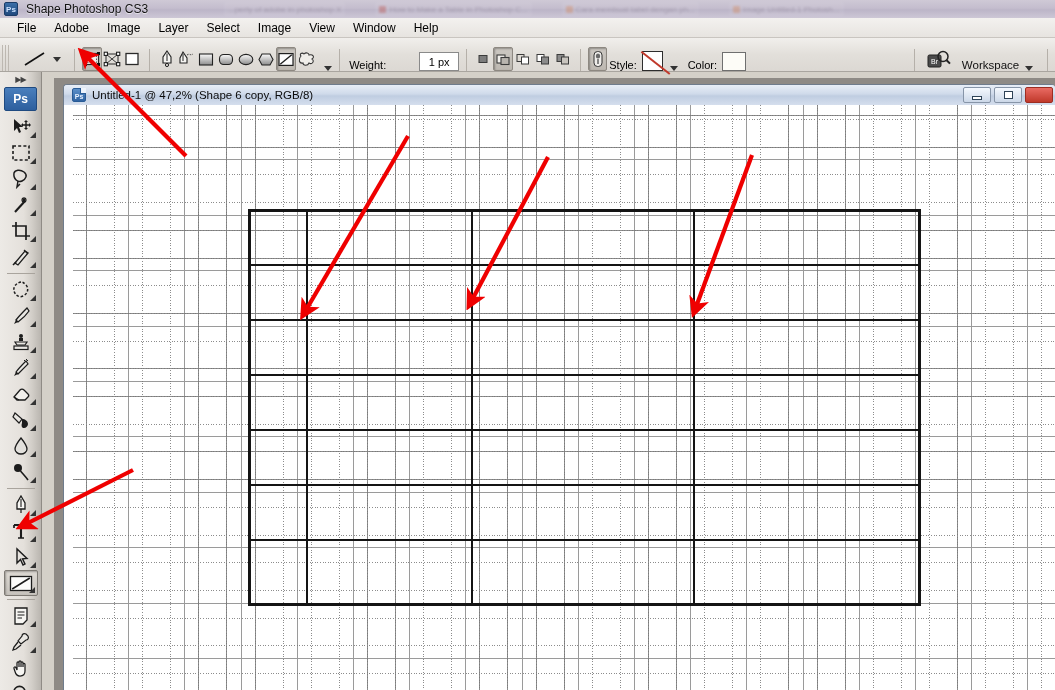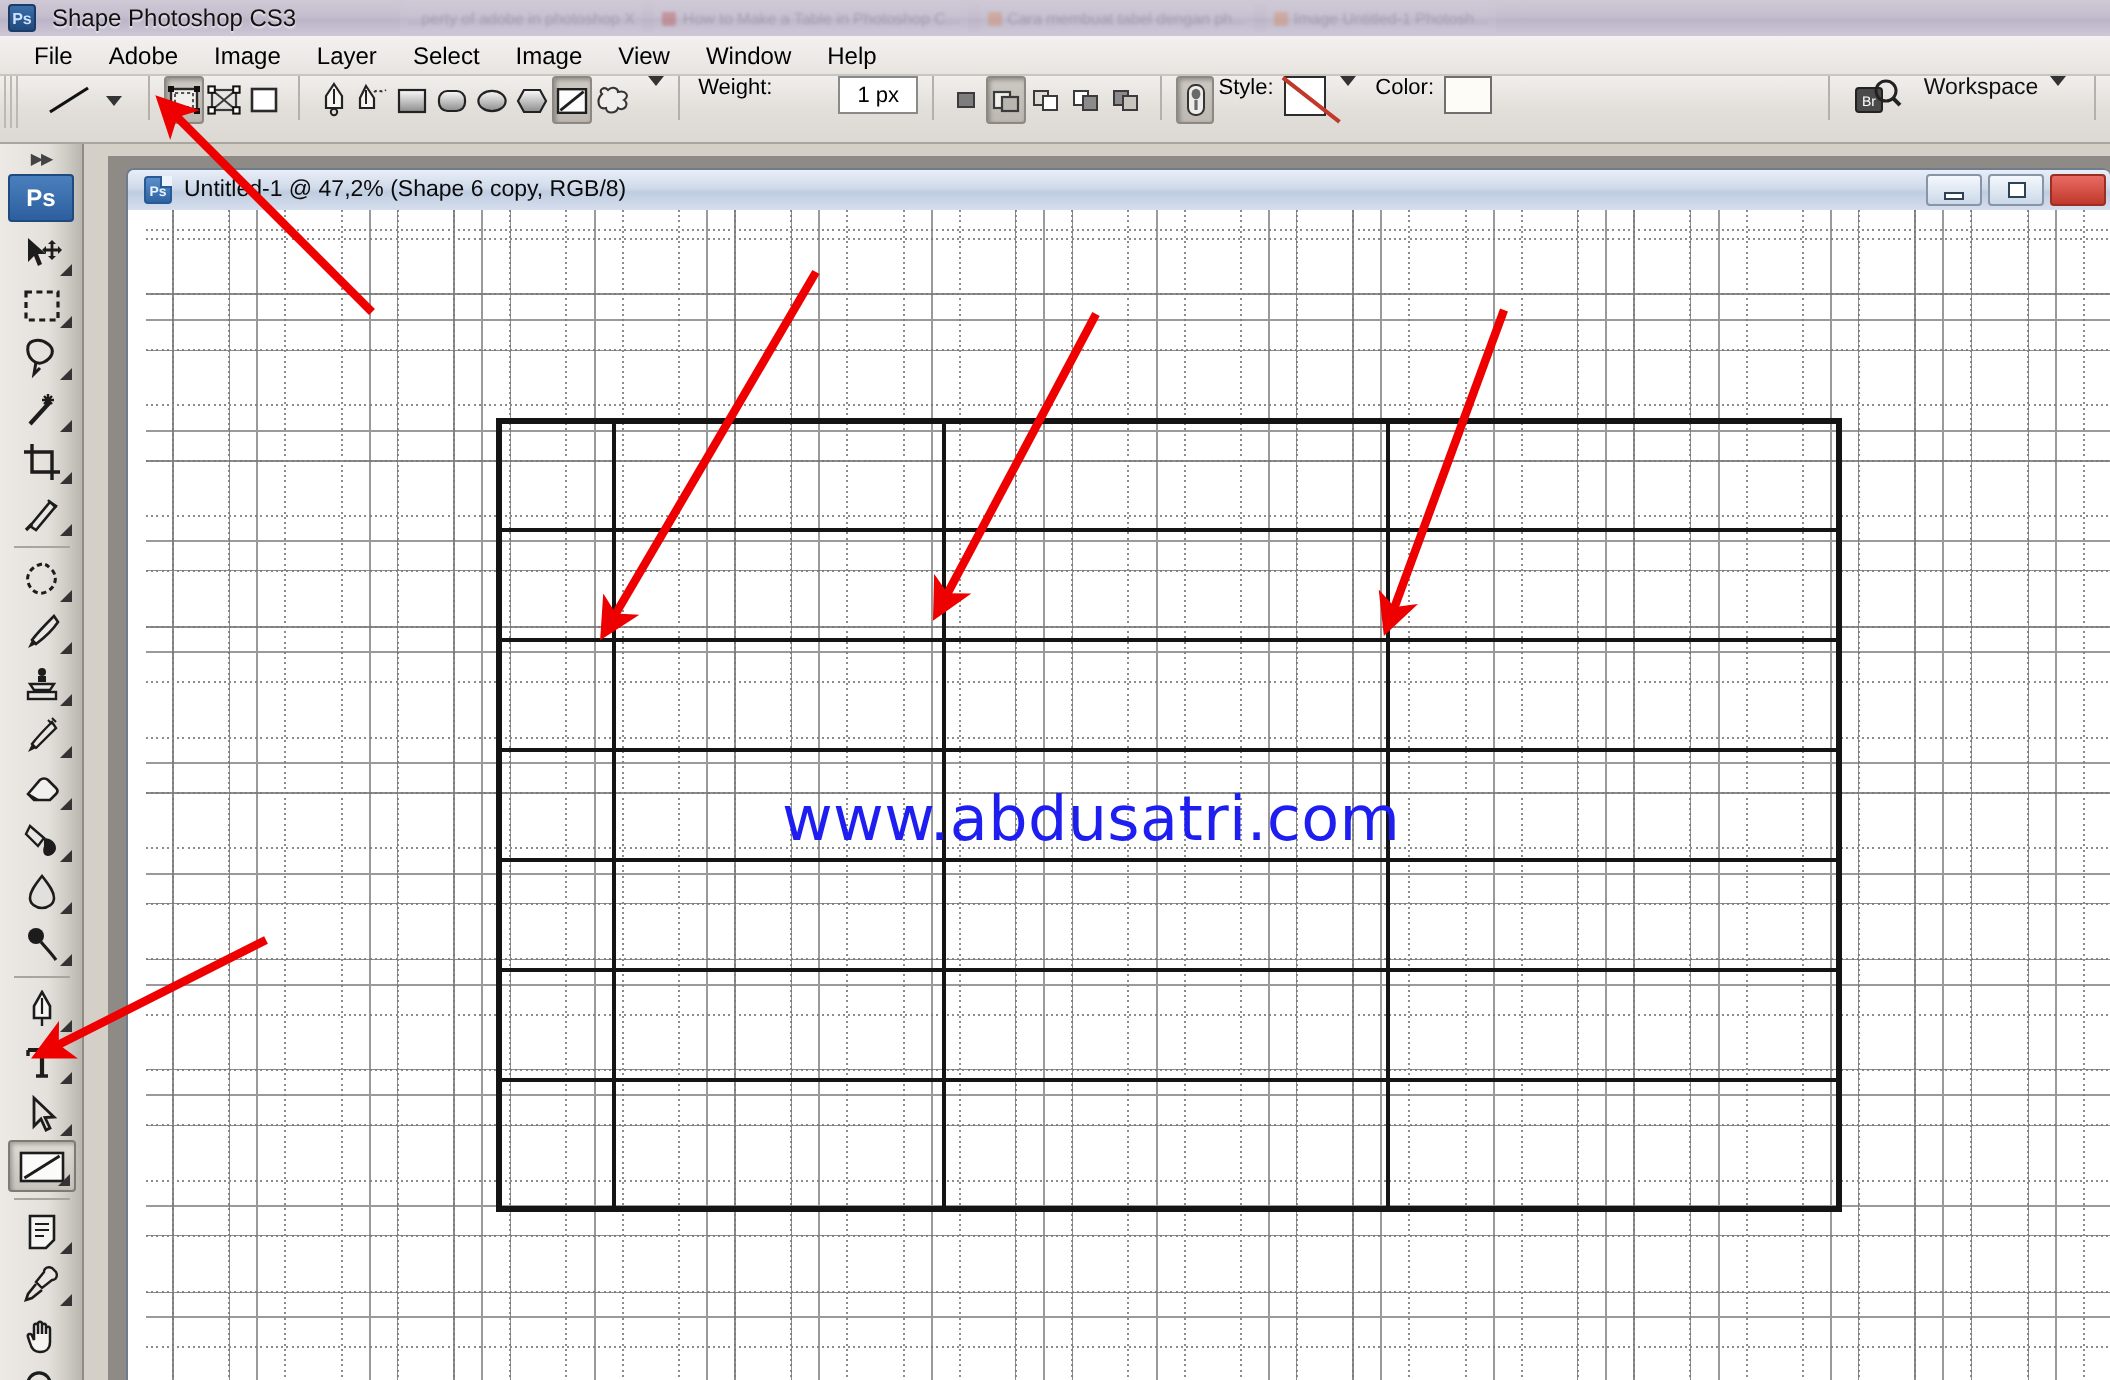--- a/index.html
+++ b/index.html
@@ -15,21 +15,21 @@
     position:absolute; left:0; top:0; width:1055px; height:18px;
     background:linear-gradient(to bottom,#cfc9d6 0%,#c4bdce 45%,#bcb5c8 55%,#cdc7d6 100%);
     display:flex; align-items:center; overflow:hidden;
   }
   .tb-ghost{
     position:absolute; left:200px; top:0; height:18px; width:855px;
     display:flex; align-items:center; gap:6px; opacity:.30; filter:blur(0.8px);
     font-size:8px; color:#6a5f70; white-space:nowrap;
   }
   .ghost-tab{ display:flex; align-items:center; gap:3px; padding:0 4px;
-    background:rgba(255,255,255,.18); height:14px; border-radius:2px 2px 0 0; }
+    background:rgba(255,255,255,.18); height:14px; border-radius:2px 2px 0 0;margin-left:24px; }
   .ghost-fav{ width:7px; height:7px; background:#c0392b; border-radius:1px; display:inline-block;}
   .ghost-fav.orange{ background:#e08040; }
   .ps-badge{
     width:14px; height:14px; margin-left:4px; flex:0 0 auto;
     background:linear-gradient(to bottom,#3b6ea8,#20497e);
     border:1px solid #1b3c68; color:#cfe3ff; font-size:8px; font-weight:bold;
     display:flex; align-items:center; justify-content:center; border-radius:2px;
     position:relative; z-index:2;
   }
   .tb-title{ margin-left:8px; font-size:12px; color:#111; position:relative; z-index:2;
@@ -42,21 +42,21 @@
     border-bottom:1px solid #c9c5c0;
     display:flex; align-items:center; padding-left:8px;
   }
   .menu-item{ font-size:12px; color:#000; padding:4px 9px; cursor:default; }
 
   
   .optbar{
     position:absolute; left:0; top:38px; width:1055px; height:34px;
     background:linear-gradient(to bottom,#f1efec 0%,#e2dfda 50%,#dcd8d3 100%);
     border-bottom:1px solid #a9a59f;
-    display:flex; align-items:flex-start; gap:0px;
+    display:flex; align-items:flex-end; gap:0px;
   }
   .grip{ width:12px; height:26px; margin:0 3px 0 2px;
     background:repeating-linear-gradient(to right,#bdb8b1 0 1px,transparent 1px 3px);}
   .sep{ width:1px; height:22px; background:#b5b0a9; margin:0 7px; }
   .tool-preview{ display:flex; align-items:center; gap:3px; padding:0 6px; }
   .tp-box{ width:30px; height:24px; display:flex; align-items:center; justify-content:center;}
   .tri{ width:0;height:0;border-left:4px solid transparent;border-right:4px solid transparent;
         border-top:5px solid #333; }
   .opt-btn{
     width:24px; height:24px; display:flex; align-items:center; justify-content:center;
@@ -603,21 +603,20 @@
               <div class="tbl-line" style="left: 175px; top: 324px; width: 670px; height: 2.4px; background: rgb(20, 20, 20);"></div>
               <div class="tbl-line" style="left: 175px; top: 379px; width: 670px; height: 2.4px; background: rgb(20, 20, 20);"></div>
               <div class="tbl-line" style="left: 175px; top: 434px; width: 670px; height: 2.4px; background: rgb(20, 20, 20);"></div>
               <div class="tbl-line" style="left: 175px; top: 498px; width: 670px; height: 3px; background: rgb(20, 20, 20);"></div>
               <div class="tbl-line" style="left: 175px; top: 104px; width: 3px; height: 397px; background: rgb(20, 20, 20);"></div>
               <div class="tbl-line" style="left: 233px; top: 104px; width: 2.4px; height: 397px; background: rgb(20, 20, 20);"></div>
               <div class="tbl-line" style="left: 398px; top: 104px; width: 2.4px; height: 397px; background: rgb(20, 20, 20);"></div>
               <div class="tbl-line" style="left: 620px; top: 104px; width: 2.4px; height: 397px; background: rgb(20, 20, 20);"></div>
               <div class="tbl-line" style="left: 845px; top: 104px; width: 3px; height: 397px; background: rgb(20, 20, 20);"></div>
             </div>
-          <div class="watermark" id="watermark" style="left: 318px; top: 287px;">www.abdusatri.com</div>
         </div>
       </div>
 
     </div>
   </div>
 
   <svg class="arrows">
     <defs>
       <marker id="ah" markerWidth="5" markerHeight="5" refX="2.2" refY="2.5" orient="auto">
         <path d="M0,0 L5,2.5 L0,5 L1.3,2.5 Z" fill="#ef0000"></path>

